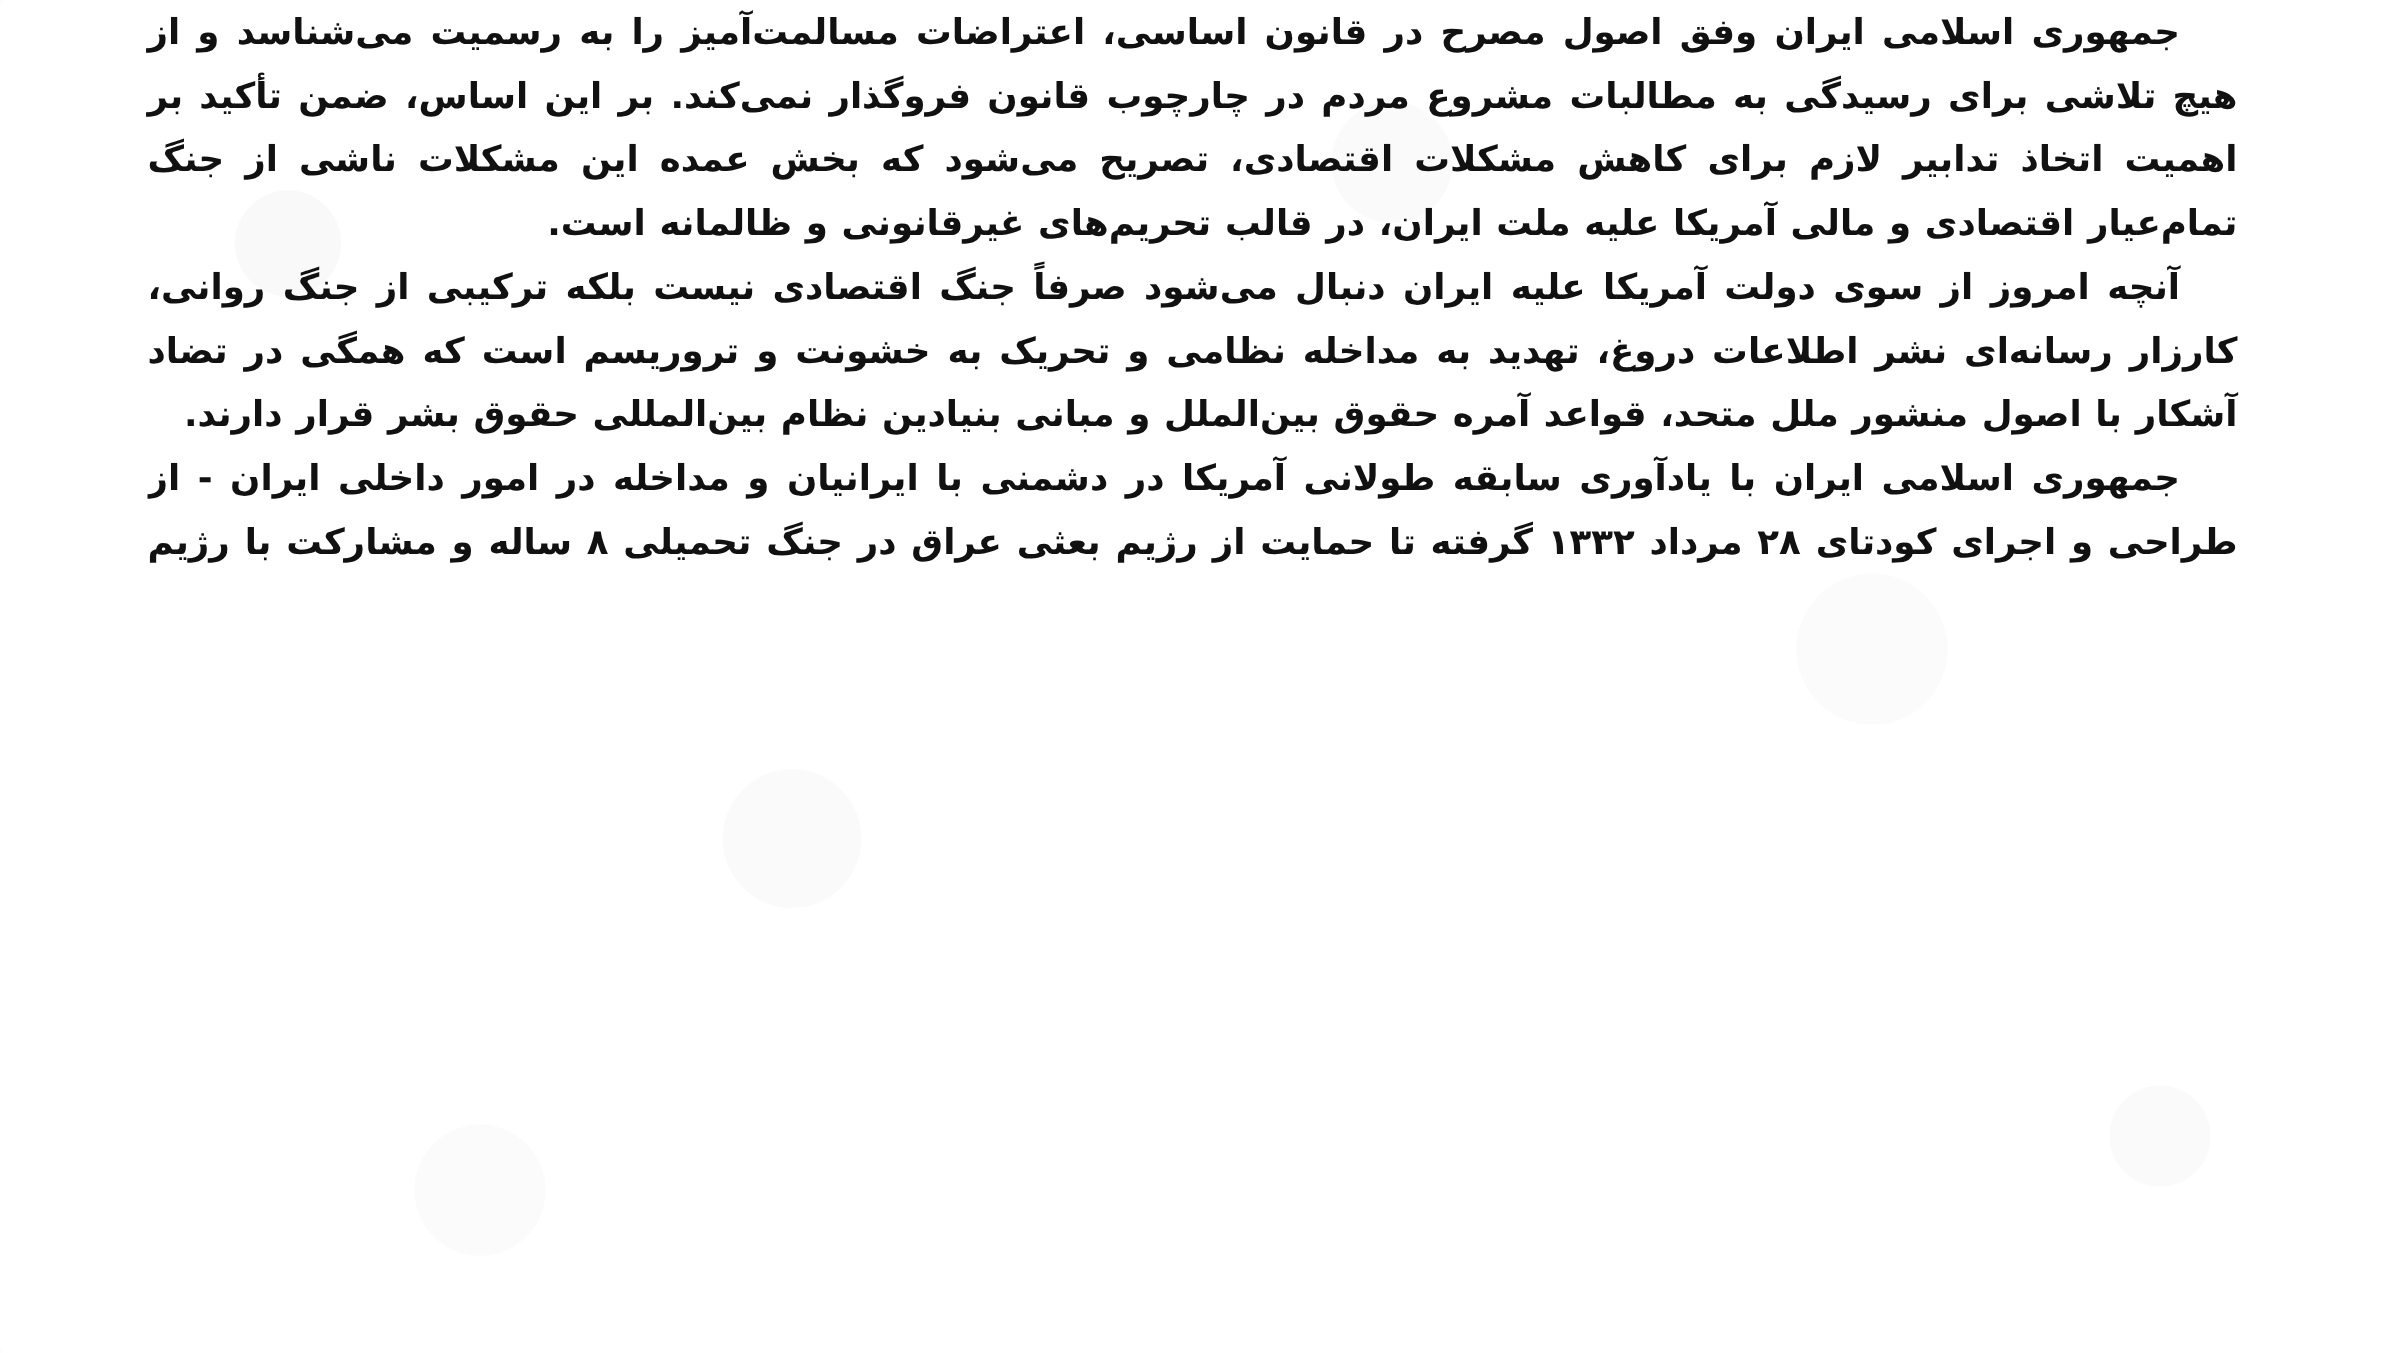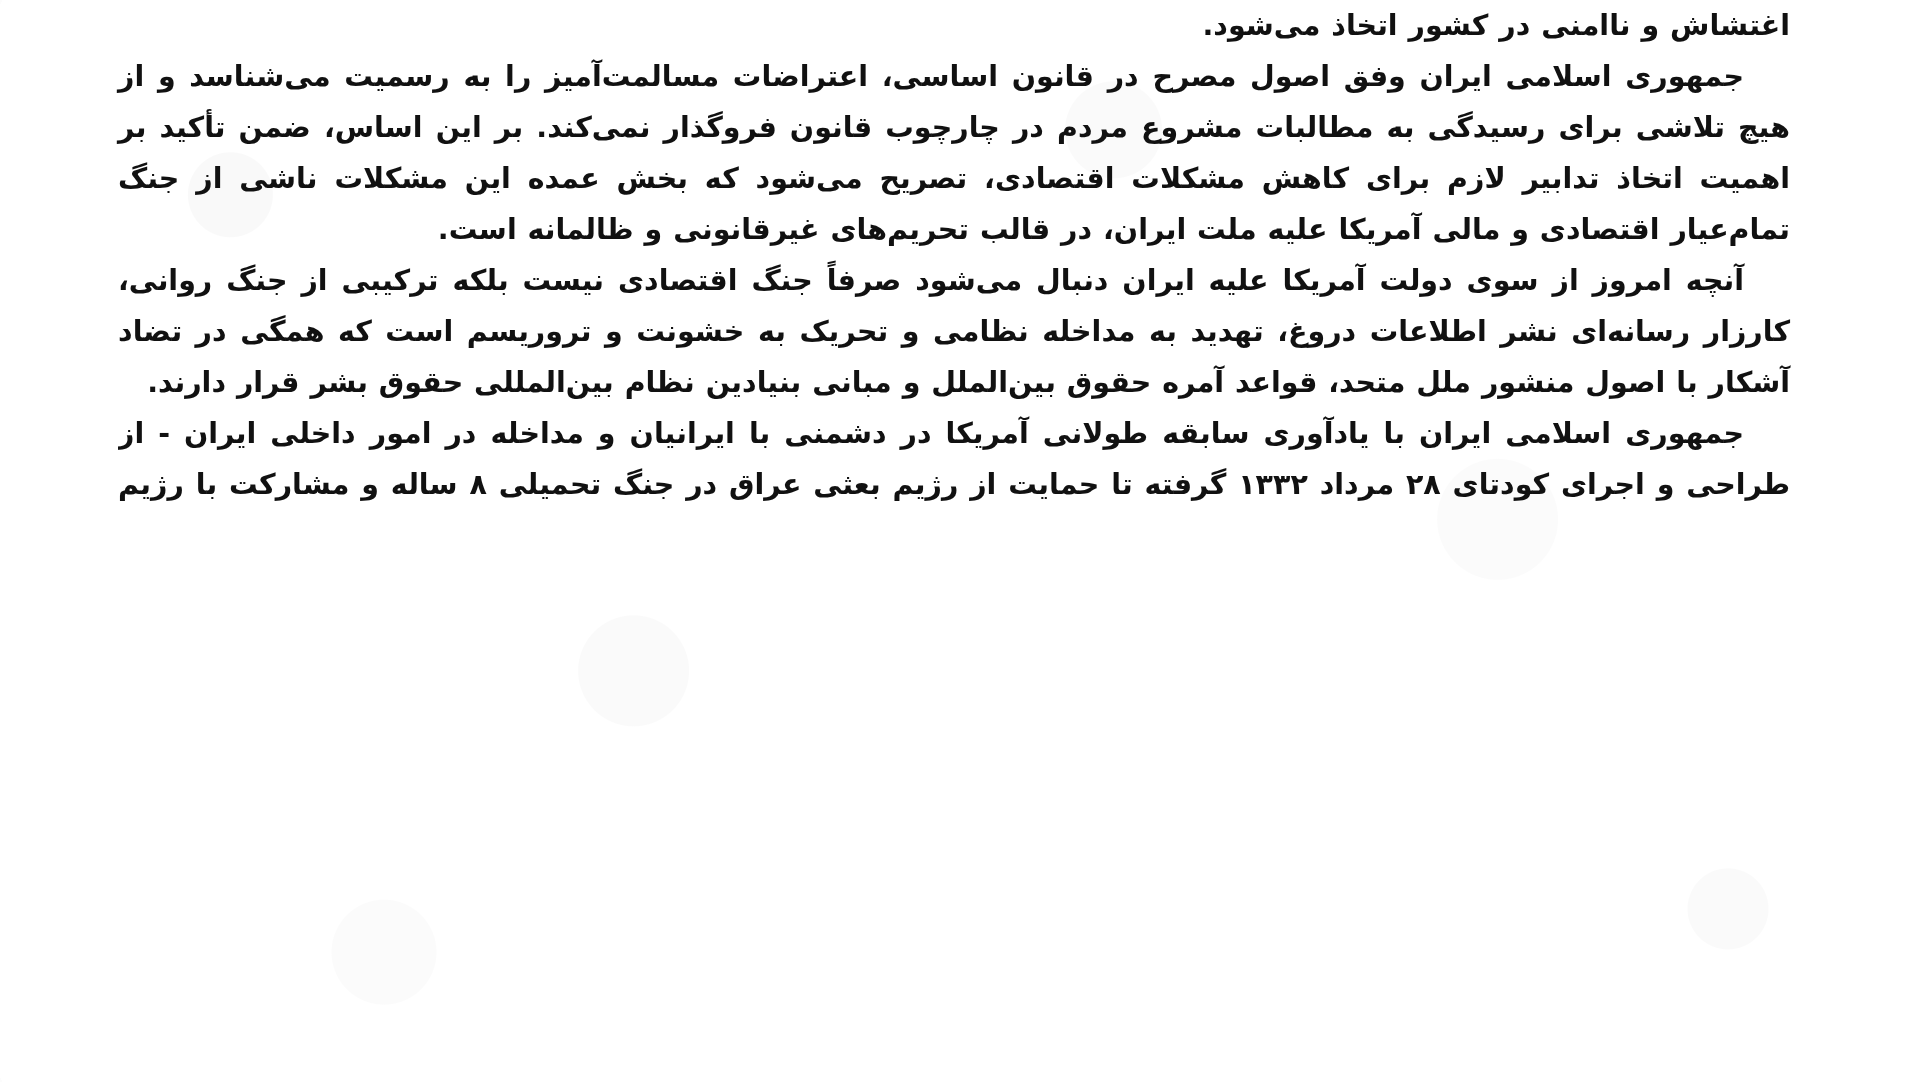--- a/index.html
+++ b/index.html
@@ -72,21 +72,20 @@
     max-height: 104px;
     overflow: hidden;
   }
 </style>
 </head>
 <body>
 
 <div class="page">
   <div class="content">
 
-    <p class="para cont first-line">اغتشاش و ناامنی در کشور اتخاذ می‌شود.</p>
 
     <p class="para indent gap-lg">جمهوری اسلامی ایران وفق اصول مصرح در قانون اساسی، اعتراضات مسالمت‌آمیز را به رسمیت می‌شناسد و از هیچ تلاشی برای رسیدگی به مطالبات مشروع مردم در چارچوب قانون فروگذار نمی‌کند. بر این اساس، ضمن تأکید بر اهمیت اتخاذ تدابیر لازم برای کاهش مشکلات اقتصادی، تصریح می‌شود که بخش عمده این مشکلات ناشی از جنگ تمام‌عیار اقتصادی و مالی آمریکا علیه ملت ایران، در قالب تحریم‌های غیرقانونی و ظالمانه است.</p>
 
     <p class="para indent gap-lg">آنچه امروز از سوی دولت آمریکا علیه ایران دنبال می‌شود صرفاً جنگ اقتصادی نیست بلکه ترکیبی از جنگ روانی، کارزار رسانه‌ای نشر اطلاعات دروغ، تهدید به مداخله نظامی و تحریک به خشونت و تروریسم است که همگی در تضاد آشکار با اصول منشور ملل متحد، قواعد آمره حقوق بین‌الملل و مبانی بنیادین نظام بین‌المللی حقوق بشر قرار دارند.</p>
 
     <p class="para indent clipped-bottom">جمهوری اسلامی ایران با یادآوری سابقه طولانی آمریکا در دشمنی با ایرانیان و مداخله در امور داخلی ایران - از طراحی و اجرای کودتای ۲۸ مرداد ۱۳۳۲ گرفته تا حمایت از رژیم بعثی عراق در جنگ تحمیلی ۸ ساله و مشارکت با رژیم صهیونیستی در حمله جنایتکارانه خرداد ۱۴۰۴ و اعمال تحریم‌های غیرقانونی - بر مسئولیت خطیر سازمان ملل متحد و سایر نهادهای بین‌المللی برای صیانت از اصول بنیادین حقوق بین‌الملل، بویژه احترام به حاکمیت ملی دولت‌ها و پرهیز از مداخلات مخرب در امور داخلی کشورهای</p>
 
   </div>
 </div>
 

